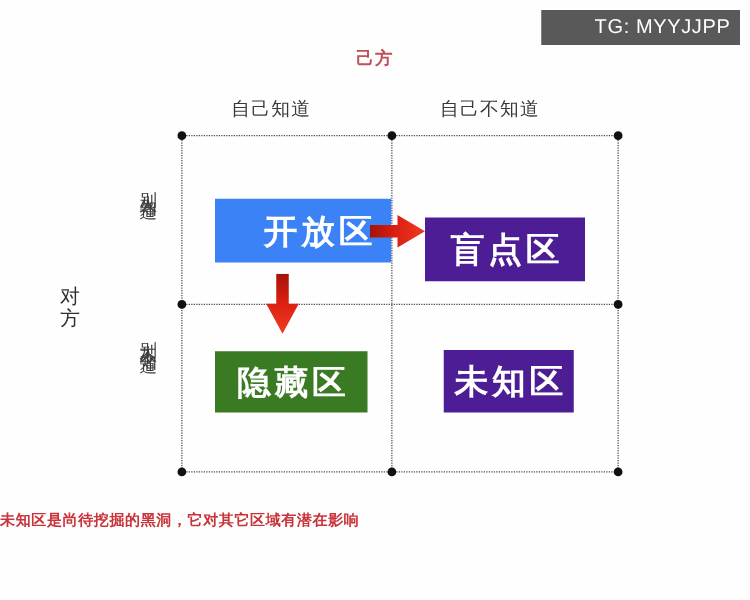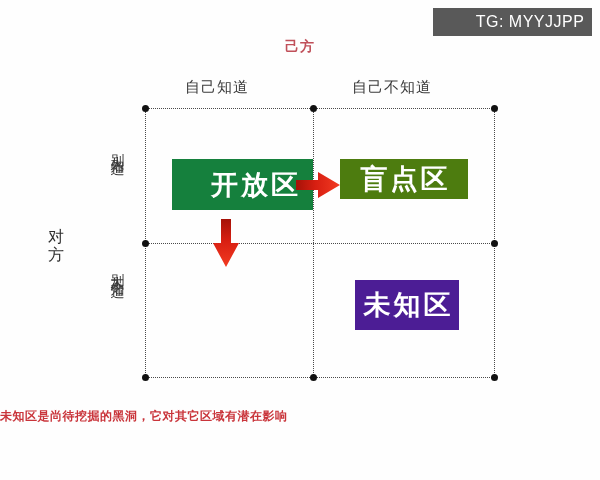--- a/index.html
+++ b/index.html
@@ -139,22 +139,22 @@
     align-items: center;
     justify-content: center;
     font-family: "DejaVu Serif", "Liberation Serif", serif;
     font-size: 27px;
     font-weight: bold;
     letter-spacing: 3px;
     color: #ffffff;
     text-indent: 3px;
     box-sizing: border-box;
   }
-  #box-open   { left: 172px; top: 159px; width: 141px; height: 51px; background: #15803d; padding-left: 24px; }
-  #box-blind  { left: 340px; top: 159px; width: 128px; height: 40px; background: #4d7c0f; }
+  #box-open   { left: 172px; top: 159px; width: 141px; height: 51px; background: #3b82f6; padding-left: 24px; }
+  #box-blind  { left: 340px; top: 174px; width: 128px; height: 51px; background: #4c1d95; }
   #box-hidden { left: 172px; top: 281px; width: 122px; height: 49px; background: #3A7A22; }
   #box-unknown{ left: 355px; top: 280px; width: 104px; height: 50px; background: #4c1d95; }
 
   
   #arrow-right {
     position: absolute;
     left: 296px;
     top: 171px;
     width: 44px;
     height: 28px;
@@ -210,20 +210,21 @@
     <div class="handle" style="left:349px;top:0px;"></div>
     <div class="handle" style="left:0px;top:135px;"></div>
     <div class="handle" style="left:349px;top:135px;"></div>
     <div class="handle" style="left:0px;top:269px;"></div>
     <div class="handle" style="left:168px;top:269px;"></div>
     <div class="handle" style="left:349px;top:269px;"></div>
   </div>
 
   <div class="qbox" id="box-open">开放区</div>
   <div class="qbox" id="box-blind">盲点区</div>
+  <div class="qbox" id="box-hidden">隐藏区</div>
   <div class="qbox" id="box-unknown">未知区</div>
 
   <svg id="arrow-right" viewBox="0 0 44 28">
     <defs>
       <linearGradient id="gradR" x1="0" y1="0" x2="1" y2="0">
         <stop offset="0%" stop-color="#A51208"></stop>
         <stop offset="45%" stop-color="#D81F12"></stop>
         <stop offset="100%" stop-color="#F23B22"></stop>
       </linearGradient>
     </defs>

